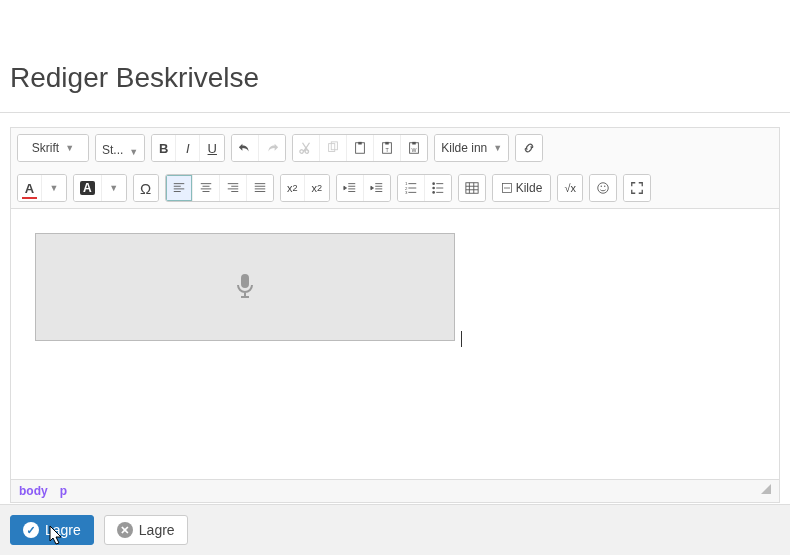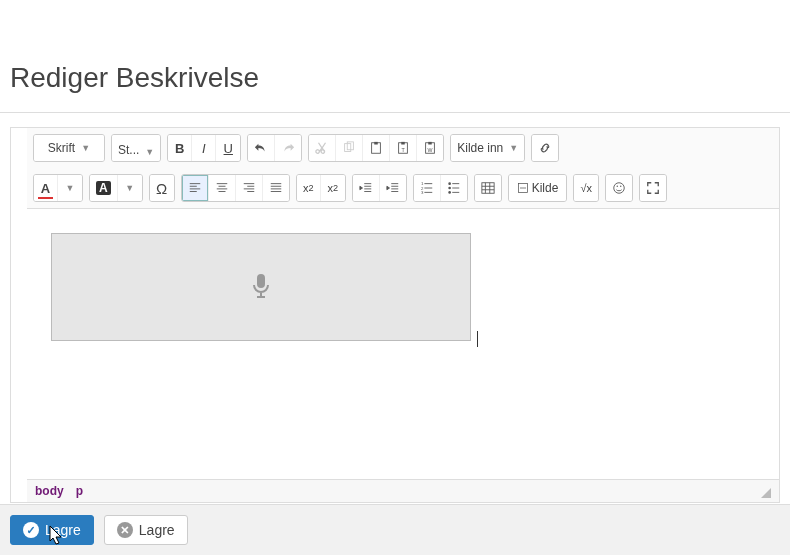--- a/index.html
+++ b/index.html
@@ -1,32 +1,32 @@
 <!DOCTYPE html>
 <html><head>
 <meta charset="utf-8">
 <style>
 * { box-sizing: border-box; margin: 0; padding: 0; }
 body { font-family: "Segoe UI", Arial, sans-serif; background: #fff; width: 790px; height: 555px; overflow: hidden; position: relative; }
 .header { padding: 24px 10px 18px 10px; }
 .header h1 { font-size: 28px; font-weight: 400; color: #444; margin-top: 38px; }
 .divider { border-top: 1px solid #ddd; margin: 0 0 14px 0; }
-.editor-panel { margin: 0 10px; border: 1px solid #ddd; background: #fff; padding-left: 16px; }
+.editor-panel { margin: 0 10px; border: 1px solid #ddd; background: #fff; }
 .toolbar { display: flex; flex-wrap: wrap; gap: 6px; padding: 6px; background: #fafafa; border-bottom: 1px solid #ddd; }
 .tool-group { display: flex; border: 1px solid #ccc; border-radius: 3px; background: #fff; overflow: hidden; }
 .tool-btn { padding: 4px 6px; min-width: 24px; height: 26px; display: flex; align-items: center; justify-content: center; border: none; background: #fff; cursor: pointer; font-size: 13px; color: #444; border-right: 1px solid #eee; }
 .tool-btn:last-child { border-right: none; }
 .tool-btn.active { background: #e8f0fe; box-shadow: inset 0 0 0 1px #8bb; }
 .tool-btn.dim { color: #bbb; }
 .tool-select { padding: 4px 6px; height: 26px; display: flex; align-items: center; gap: 6px; font-size: 12px; color: #444; min-width: 50px; cursor: pointer; }
 .caret { font-size: 9px; color: #888; }
 .editor-body { padding: 24px; min-height: 270px; background: #fff; position: relative; }
 .placeholder-box { width: 420px; height: 108px; background: #e6e6e6; border: 1px solid #bbb; display: flex; align-items: center; justify-content: center; }
 .cursor-mark { position: absolute; left: 450px; top: 122px; width: 1px; height: 16px; background: #333; }
-.statusbar { display: flex; align-items: flex-end; gap: 12px; padding: 4px 8px; background: #f7f7f7; border-top: 1px solid #ddd; font-size: 12px; color: #701a75; font-weight: 600; position: relative; }
+.statusbar { display: flex; align-items: flex-start; gap: 12px; padding: 4px 8px; background: #f7f7f7; border-top: 1px solid #ddd; font-size: 12px; color: #8b5cf6; font-weight: 600; position: relative; }
 .resize-tri { margin-left: auto; width: 0; height: 0; border-left: 10px solid transparent; border-bottom: 10px solid #bbb; }
 .footer { position: absolute; bottom: 0; left: 0; right: 0; background: #f1f1f1; border-top: 1px solid #ddd; padding: 10px; display: flex; gap: 10px; }
 .btn { display: inline-flex; align-items: center; gap: 6px; padding: 6px 12px; border-radius: 3px; font-size: 14px; cursor: pointer; border: 1px solid #ccc; background: #fff; color: #444; }
 .btn.primary { background: #2a7cbf; border-color: #2a7cbf; color: #fff; }
 .btn .ico-circle { width: 16px; height: 16px; border-radius: 50%; display: inline-flex; align-items: center; justify-content: center; font-size: 11px; font-weight: bold; }
 .btn.primary .ico-circle { background: #fff; color: #2a7cbf; }
 .btn.secondary .ico-circle { background: #999; color: #fff; }
 .pointer { position: absolute; left: 46px; bottom: 8px; font-size: 18px; pointer-events: none; z-index: 10; color:#000; }
 svg { display: block; }
 .sq { width: 14px; height: 14px; }

